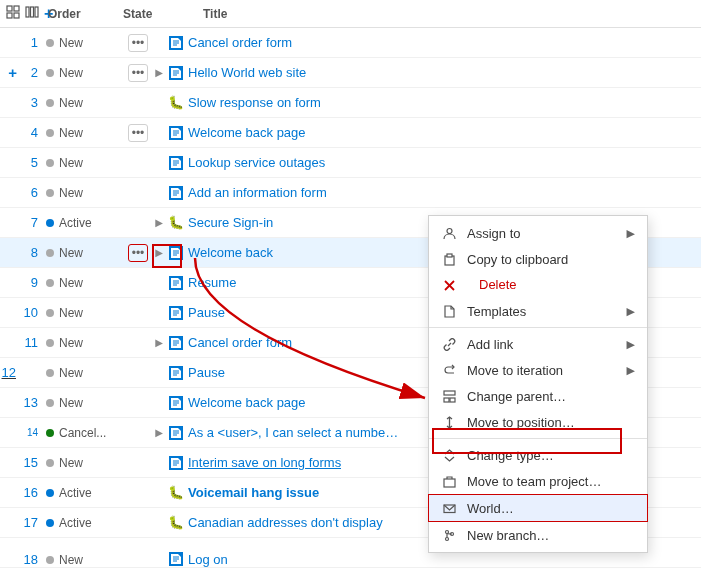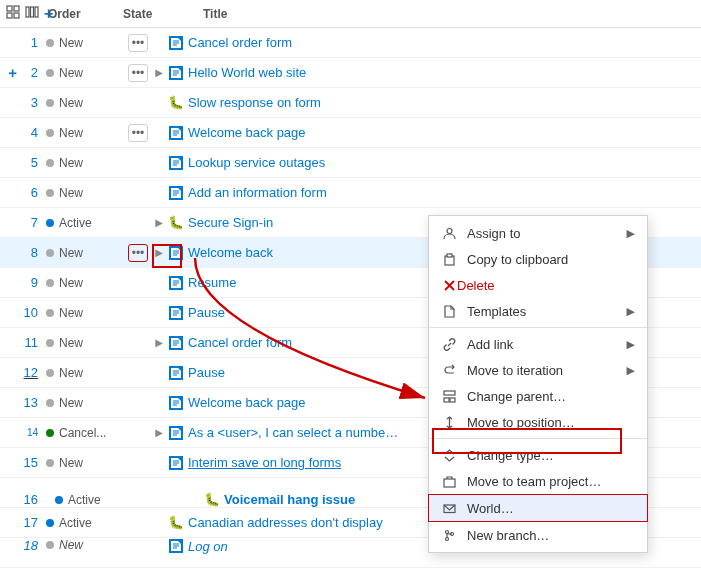--- a/index.html
+++ b/index.html
@@ -345,21 +345,21 @@
       <polygon points="2,2 9,2 12,5 12,12 2,12" fill="white"></polygon>
       <line x1="4" y1="5" x2="10" y2="5" stroke="#0078d4" stroke-width="1"></line>
       <line x1="4" y1="7" x2="10" y2="7" stroke="#0078d4" stroke-width="1"></line>
       <line x1="4" y1="9" x2="8" y2="9" stroke="#0078d4" stroke-width="1"></line>
     </svg>
         </span>
         <span style="color: rgb(0, 120, 212); cursor: pointer; white-space: nowrap; overflow: hidden; text-overflow: ellipsis; font-size: 13px;">Cancel order form</span>
       </div>
     </div>
     <div style="display: flex; align-items: center; height: 30px; border-bottom: 1px solid rgb(240, 240, 240);">
-      <div style="width: 42px; display: flex; align-items: center; justify-content: flex-end; padding-right: 4px; gap: 3px; flex-shrink: 0; text-decoration: underline;">
+      <div style="width: 42px; display: flex; align-items: center; padding-right: 4px; gap: 3px; flex-shrink: 0; text-decoration: underline;">
         <span style="color: rgb(0, 120, 212); cursor: pointer; font-size: 13px; min-width: 16px; text-align: right;">12</span>
       </div>
       <div style="width: 82px; display: flex; align-items: center; flex-shrink: 0; padding-left: 4px;">
         <span style="display: inline-block; width: 8px; height: 8px; border-radius: 50%; margin-right: 5px; flex-shrink: 0; background: rgb(170, 170, 170);"></span>
         <span style="font-size: 12px; color: rgb(85, 85, 85);">New</span>
       </div>
       <div style="width: 28px; flex-shrink: 0; display: flex; align-items: center; justify-content: center;"></div>
       <div style="width: 14px; flex-shrink: 0; display: flex; align-items: center; justify-content: center;"></div>
       <div style="flex: 1 1 0%; display: flex; align-items: center; overflow: hidden; padding-left: 2px;">
         <span style="display: inline-flex; align-items: center; justify-content: center; width: 16px; height: 16px; margin-right: 4px; flex-shrink: 0;">
@@ -438,21 +438,21 @@
       <rect width="14" height="14" fill="#0078d4"></rect>
       <polygon points="2,2 9,2 12,5 12,12 2,12" fill="white"></polygon>
       <line x1="4" y1="5" x2="10" y2="5" stroke="#0078d4" stroke-width="1"></line>
       <line x1="4" y1="7" x2="10" y2="7" stroke="#0078d4" stroke-width="1"></line>
       <line x1="4" y1="9" x2="8" y2="9" stroke="#0078d4" stroke-width="1"></line>
     </svg>
         </span>
         <span style="color: rgb(0, 120, 212); cursor: pointer; white-space: nowrap; overflow: hidden; text-overflow: ellipsis; font-size: 13px; text-decoration: underline;">Interim save on long forms</span>
       </div>
     </div>
-    <div style="display: flex; align-items: flex-end; height: 30px; border-bottom: 1px solid rgb(240, 240, 240); gap: 9px;">
+    <div style="display: flex; align-items: center; height: 30px; border-bottom: 1px solid rgb(240, 240, 240);">
       <div style="width: 42px; display: flex; align-items: center; justify-content: flex-end; padding-right: 4px; gap: 3px; flex-shrink: 0;">
         <span style="color: rgb(0, 120, 212); cursor: pointer; font-size: 13px; min-width: 16px; text-align: right;">16</span>
       </div>
       <div style="width: 82px; display: flex; align-items: center; flex-shrink: 0; padding-left: 4px;">
         <span style="display: inline-block; width: 8px; height: 8px; border-radius: 50%; margin-right: 5px; flex-shrink: 0; background: rgb(0, 120, 212);"></span>
         <span style="font-size: 12px; color: rgb(85, 85, 85);">Active</span>
       </div>
       <div style="width: 28px; flex-shrink: 0; display: flex; align-items: center; justify-content: center;"></div>
       <div style="width: 14px; flex-shrink: 0; display: flex; align-items: center; justify-content: center;"></div>
       <div style="flex: 1 1 0%; display: flex; align-items: center; overflow: hidden; padding-left: 2px;">
@@ -472,21 +472,21 @@
       </div>
       <div style="width: 28px; flex-shrink: 0; display: flex; align-items: center; justify-content: center;"></div>
       <div style="width: 14px; flex-shrink: 0; display: flex; align-items: center; justify-content: center;"></div>
       <div style="flex: 1 1 0%; display: flex; align-items: center; overflow: hidden; padding-left: 2px;">
         <span style="display: inline-flex; align-items: center; justify-content: center; width: 16px; height: 16px; margin-right: 4px; flex-shrink: 0;">
           <span style="font-size:13px;">🐛</span>
         </span>
         <span style="color: rgb(0, 120, 212); cursor: pointer; white-space: nowrap; overflow: hidden; text-overflow: ellipsis; font-size: 13px;">Canadian addresses don't display</span>
       </div>
     </div>
-    <div style="display: flex; align-items: flex-start; height: 30px; border-bottom: 1px solid rgb(240, 240, 240); font-style: italic;">
+    <div style="display: flex; align-items: flex-end; height: 30px; border-bottom: 1px solid rgb(240, 240, 240);">
       <div style="width: 42px; display: flex; align-items: center; justify-content: flex-end; padding-right: 4px; gap: 3px; flex-shrink: 0;">
         <span style="color: rgb(0, 120, 212); cursor: pointer; font-size: 13px; min-width: 16px; text-align: right;">18</span>
       </div>
       <div style="width: 82px; display: flex; align-items: center; flex-shrink: 0; padding-left: 4px;">
         <span style="display: inline-block; width: 8px; height: 8px; border-radius: 50%; margin-right: 5px; flex-shrink: 0; background: rgb(170, 170, 170);"></span>
         <span style="font-size: 12px; color: rgb(85, 85, 85);">New</span>
       </div>
       <div style="width: 28px; flex-shrink: 0; display: flex; align-items: center; justify-content: center;"></div>
       <div style="width: 14px; flex-shrink: 0; display: flex; align-items: center; justify-content: center;"></div>
       <div style="flex: 1 1 0%; display: flex; align-items: center; overflow: hidden; padding-left: 2px;">
@@ -517,21 +517,21 @@
     </div>
     <div style="display: flex; align-items: center; padding: 5px 12px; cursor: pointer; gap: 10px; position: relative;">
       <span style="width: 16px; height: 16px; display: flex; align-items: center; justify-content: center; font-size: 13px; flex-shrink: 0; color: rgb(85, 85, 85);">
         <svg width="13" height="13" viewBox="0 0 13 13" fill="none">
           <rect x="2" y="3" width="9" height="9" stroke="#555" stroke-width="1.2"></rect>
           <rect x="4" y="1" width="5" height="3" stroke="#555" stroke-width="1.2" fill="white"></rect>
         </svg>
       </span>
       <span style="flex: 1 1 0%; font-size: 13px; color: rgb(51, 51, 51);">Copy to clipboard</span>
     </div>
-    <div style="display: flex; align-items: center; padding: 5px 12px; cursor: pointer; gap: 0; position: relative;">
+    <div style="display: flex; padding: 5px 12px; cursor: pointer; gap: 22px; position: relative;">
       <span style="width: 16px; height: 16px; display: flex; align-items: center; justify-content: center; font-size: 13px; flex-shrink: 0; color: rgb(204, 0, 0);">
         <svg width="13" height="13" viewBox="0 0 13 13">
           <line x1="2" y1="2" x2="11" y2="11" stroke="#cc0000" stroke-width="1.8"></line>
           <line x1="11" y1="2" x2="2" y2="11" stroke="#cc0000" stroke-width="1.8"></line>
         </svg>
       </span>
       <span style="flex: 1 1 0%; font-size: 13px; color: rgb(204, 0, 0);">Delete</span>
     </div>
     <div style="display: flex; align-items: center; padding: 5px 12px; cursor: pointer; gap: 10px; position: relative;">
       <span style="width: 16px; height: 16px; display: flex; align-items: center; justify-content: center; font-size: 13px; flex-shrink: 0; color: rgb(85, 85, 85);">

